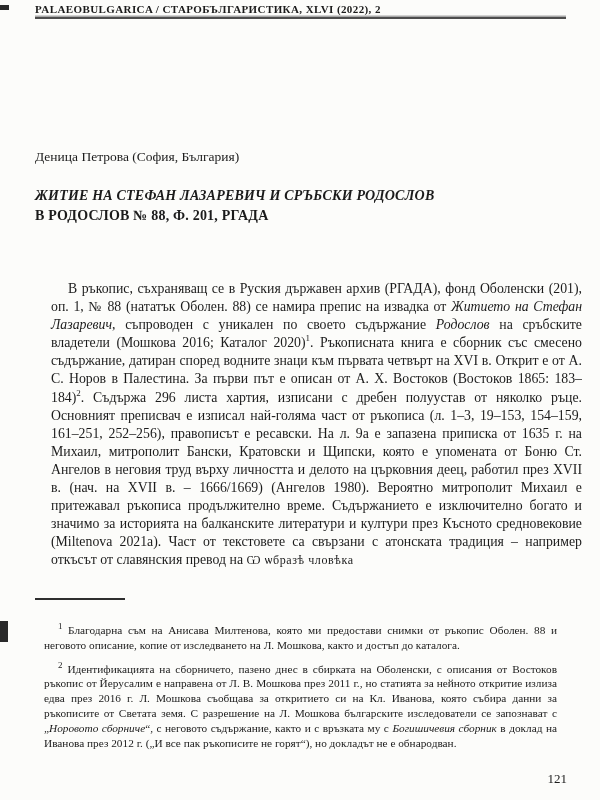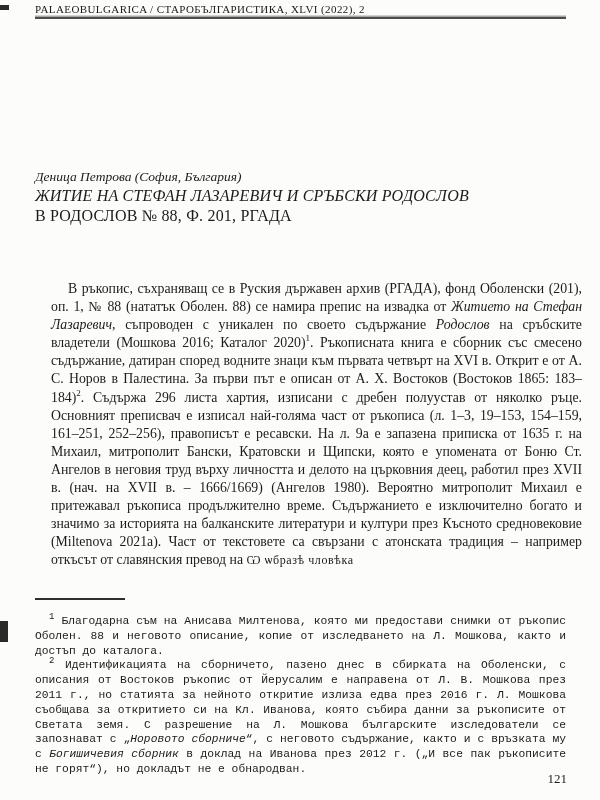--- a/index.html
+++ b/index.html
@@ -7,36 +7,36 @@
     width: 600px; height: 800px;
     background: #fcfcfa;
     font-family: "Liberation Serif", "DejaVu Serif", serif;
     color: #1b1b1b;
     overflow: hidden;
   }
   .page { position: absolute; left: 0; top: 0; width: 600px; height: 800px; }
 
   .journal-header {
     position: absolute; left: 35px; top: 3px; width: 531px;
-    font-size: 11px; font-weight: normal; letter-spacing: 0.4px;
+    font-size: 11px; font-weight: bold; letter-spacing: 0.4px;
     white-space: nowrap;
   }
   .header-rule {
     position: absolute; left: 35px; top: 17px; width: 531px; height: 2px;
     background: #4d4d4d; box-shadow: 0 -1.5px 0 #a8a8a8;
   }
 
   .author-line {
     position: absolute; left: 35px; top: 149px;
-    font-style: italic; font-size: 13.5px; margin-top: 20px;
+    font-size: 13.5px;
   }
 
   .article-title {
     position: absolute; left: 35px; top: 186px; width: 531px;
-    font-weight: normal; font-size: 16px; line-height: 20px;
+    font-weight: bold; font-size: 14px; line-height: 20px;
     letter-spacing: 0.2px;
   }
   .article-title .line1 { font-style: italic; }
 
   .body-paragraph {
     position: absolute; left: 35px; top: 264px; width: 531px;
     font-size: 13.8px; line-height: 18.1px;
     text-align: justify; text-indent: 17px; margin: 16px;
   }
   .it { font-style: italic; }
@@ -44,21 +44,21 @@
   .slavonic { font-size: 12px; letter-spacing: 0.6px; }
 
   .footnote-separator {
     position: absolute; left: 35px; top: 598px; width: 90px; height: 2px;
     background: #2e2e2e;
   }
   .footnotes {
     position: absolute; left: 35px; top: 614px; width: 531px;
     font-size: 11.3px; line-height: 14.8px; text-align: justify;
   }
-  .footnotes p { margin: 0; text-indent: 14px; font-family: Liberation Mono, monospace; }
+  .footnotes p { margin: 9px; text-indent: 14px; }
 
   .page-number {
     position: absolute; right: 33px; top: 771px;
     font-size: 13px; font-weight: normal; margin-left: 10px;
   }
 
   .scan-artifact { position: absolute; background: #2a2a2a; }
   .scan-artifact.top { left: 0; top: 5px; width: 9px; height: 5px; }
   .scan-artifact.left { left: 0; top: 621px; width: 8px; height: 21px; }
 </style>

